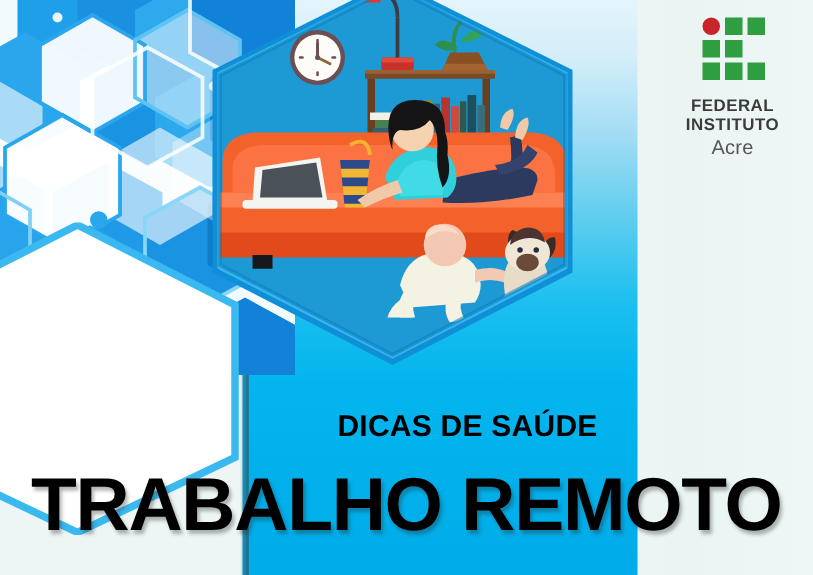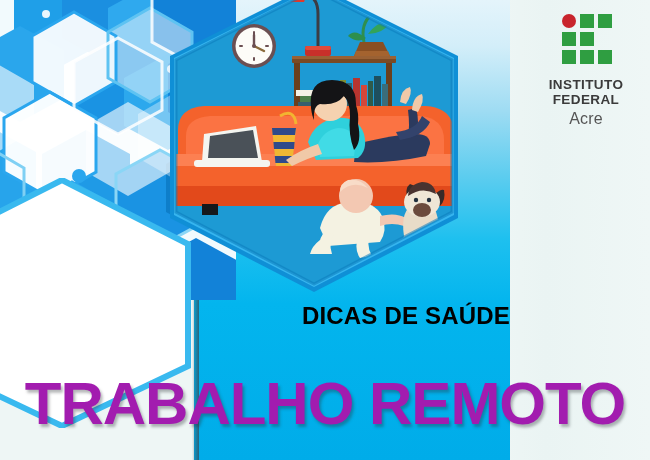--- a/index.html
+++ b/index.html
@@ -62,32 +62,31 @@
   .logo-name{
     font-size:13.5px;font-weight:bold;color:#3b3b3b;
     letter-spacing:.4px;line-height:14.5px;
   }
   .logo-sub{
     font-size:16px;color:#555;margin-top:3px;letter-spacing:.2px;
   }
 
   
   .sub-head{
-    position:absolute;left:194px;top:302px;width:360px;
+    position:absolute;left:194px;top:328px;width:360px;
     text-align:center;color:#010101;
     font-weight:bold;font-size:24px;line-height:28px;
     letter-spacing:.2px;
-    padding-left:32px;
   }
   .sub-head div{white-space:nowrap;}
   .sub-head .l2{margin-left:-6px;}
 
   .main-head{
     position:absolute;left:0;top:372px;width:650px;
-    text-align:center;color:#a21caf;
+    text-align:center;color:#000000;
     font-weight:bold;font-size:60px;line-height:64px;
     letter-spacing:-1px;
     text-shadow:2px 3px 3px rgba(40,45,50,.35);
   }
 </style>
 </head>
 <body>
 
 <div id="poster">
 
@@ -313,22 +312,22 @@
       <span class="dot" style="left:8px;top:0"></span>
       <span style="left:26px;top:0"></span>
       <span style="left:44px;top:0"></span>
       <span style="left:8px;top:18px"></span>
       <span style="left:26px;top:18px"></span>
       <span style="left:8px;top:36px"></span>
       <span style="left:26px;top:36px"></span>
       <span style="left:44px;top:36px"></span>
     </div>
     <div class="logo-name">
+      <div>FEDERAL</div>
       <div>INSTITUTO</div>
-      <div>FEDERAL</div>
     </div>
     <div class="logo-sub">Acre</div>
   </div>
 
   <div class="sub-head">
     <div class="l1">DICAS DE SAÚDE</div>
   </div>
 
   <div class="main-head">TRABALHO REMOTO</div>
 

